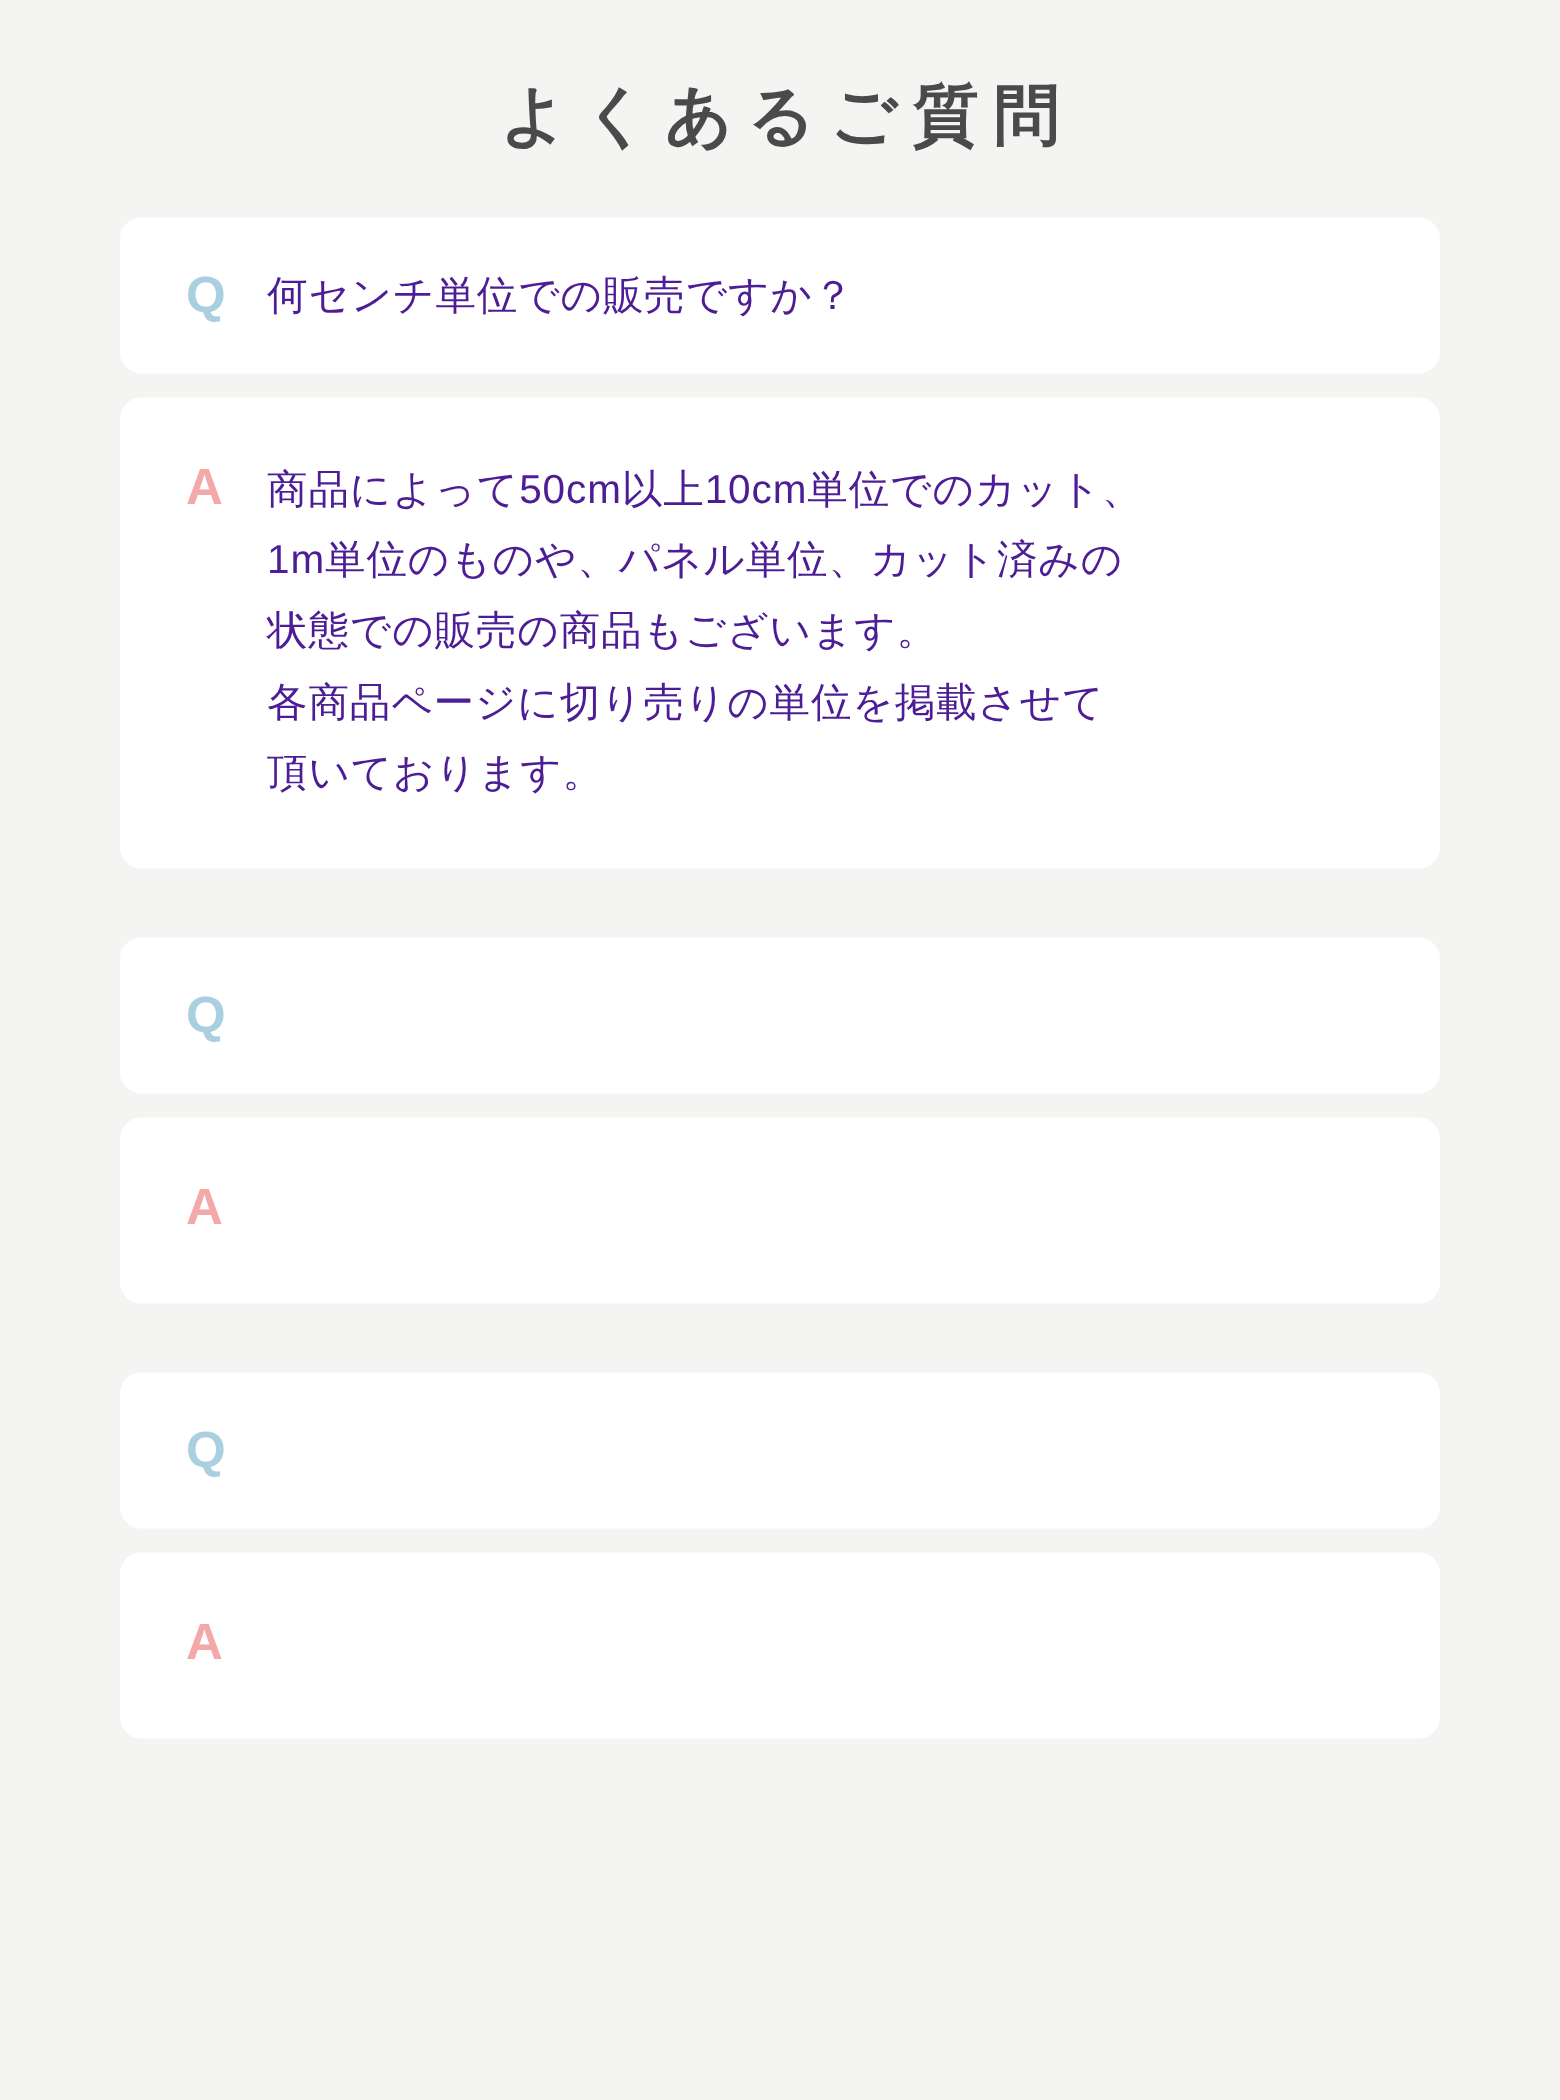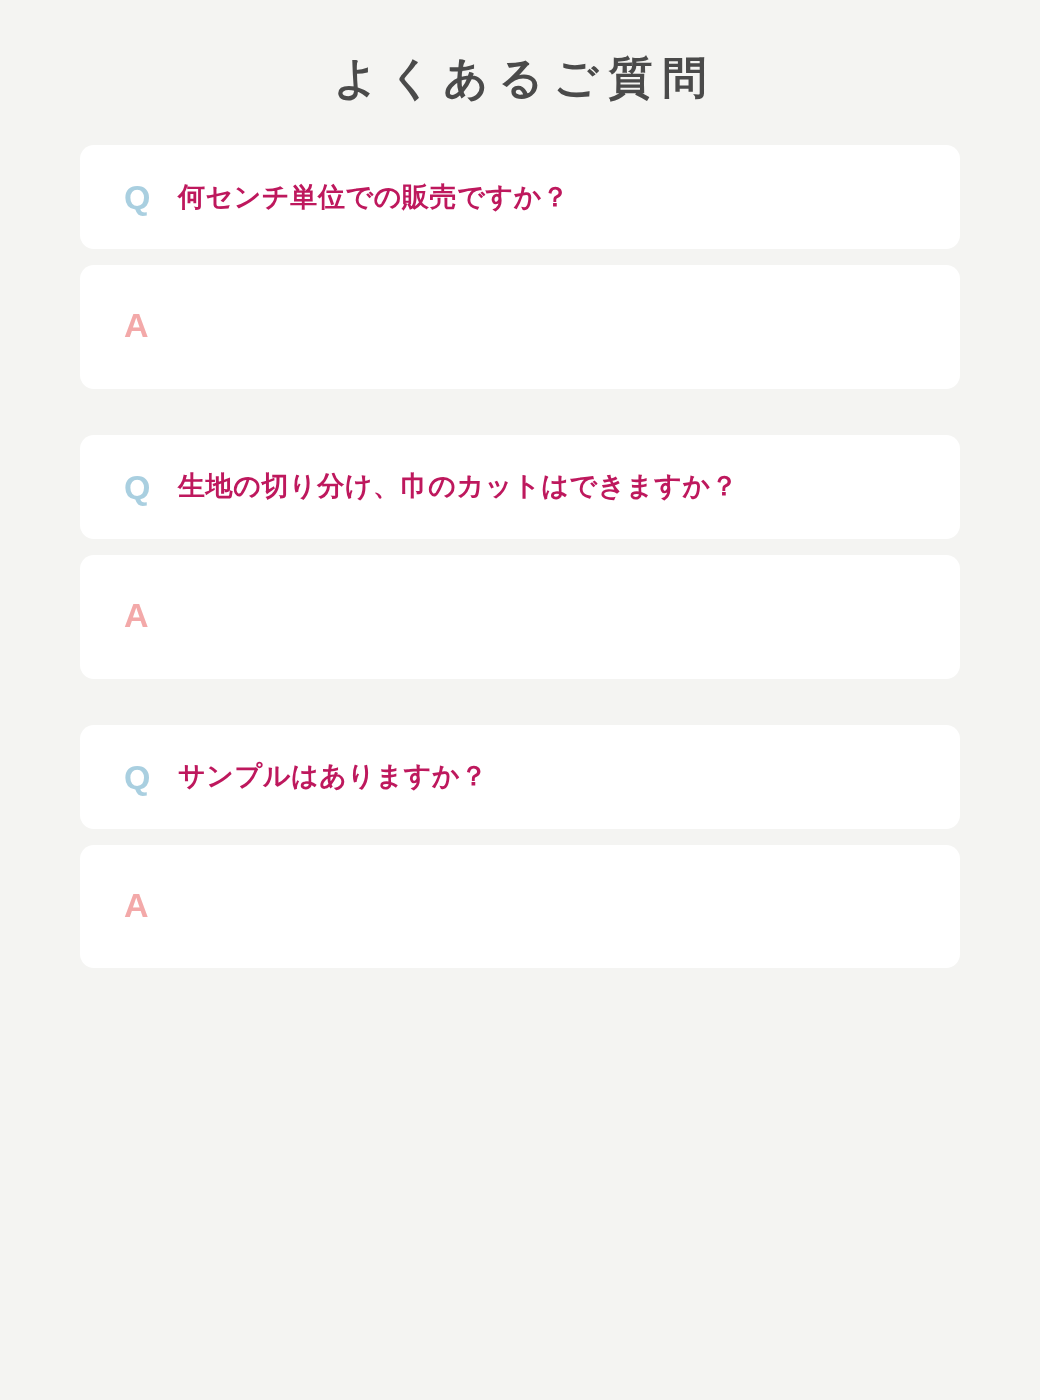--- a/index.html
+++ b/index.html
@@ -63,24 +63,23 @@
   }
   .marker.q { color: #a9cfe0; }
   .marker.a { color: #f3a9a9; }
 
   .card.question .marker { line-height: 1; }
 
   .text {
     flex: 1 1 auto;
     font-size: 27px;
     line-height: 1.35;
-    color: #be185d;
+    color: #4c1d95;
     letter-spacing: 0.6px;
     white-space: pre-line;
-    font-weight: bold;
   }
   .card.answer .text {
     line-height: 1.75;
     font-size: 27px;
   }
 </style>
 </head>
 <body>
 
 <div class="page">
@@ -89,38 +88,41 @@
 
   <div class="faq-list">
 
     <div class="card question">
       <div class="marker q">Q</div>
       <div class="text">何センチ単位での販売ですか？</div>
     </div>
     <div class="gap-sm"></div>
     <div class="card answer">
       <div class="marker a">A</div>
+      <div class="text">商品によって50cm以上10cm単位でのカット、
+1m単位のものや、パネル単位、カット済みの
+状態での販売の商品もございます。
+各商品ページに切り売りの単位を掲載させて
+頂いております。</div>
     </div>
 
     <div class="gap-lg"></div>
 
     <div class="card question">
       <div class="marker q">Q</div>
-      <div class="text">生地の切り分け、巾のカットはできますか？</div>
     </div>
     <div class="gap-sm"></div>
     <div class="card answer">
       <div class="marker a">A</div>
     </div>
 
     <div class="gap-lg"></div>
 
     <div class="card question">
       <div class="marker q">Q</div>
-      <div class="text">サンプルはありますか？</div>
     </div>
     <div class="gap-sm"></div>
     <div class="card answer">
       <div class="marker a">A</div>
     </div>
 
   </div>
 </div>
 
 </body></html>

